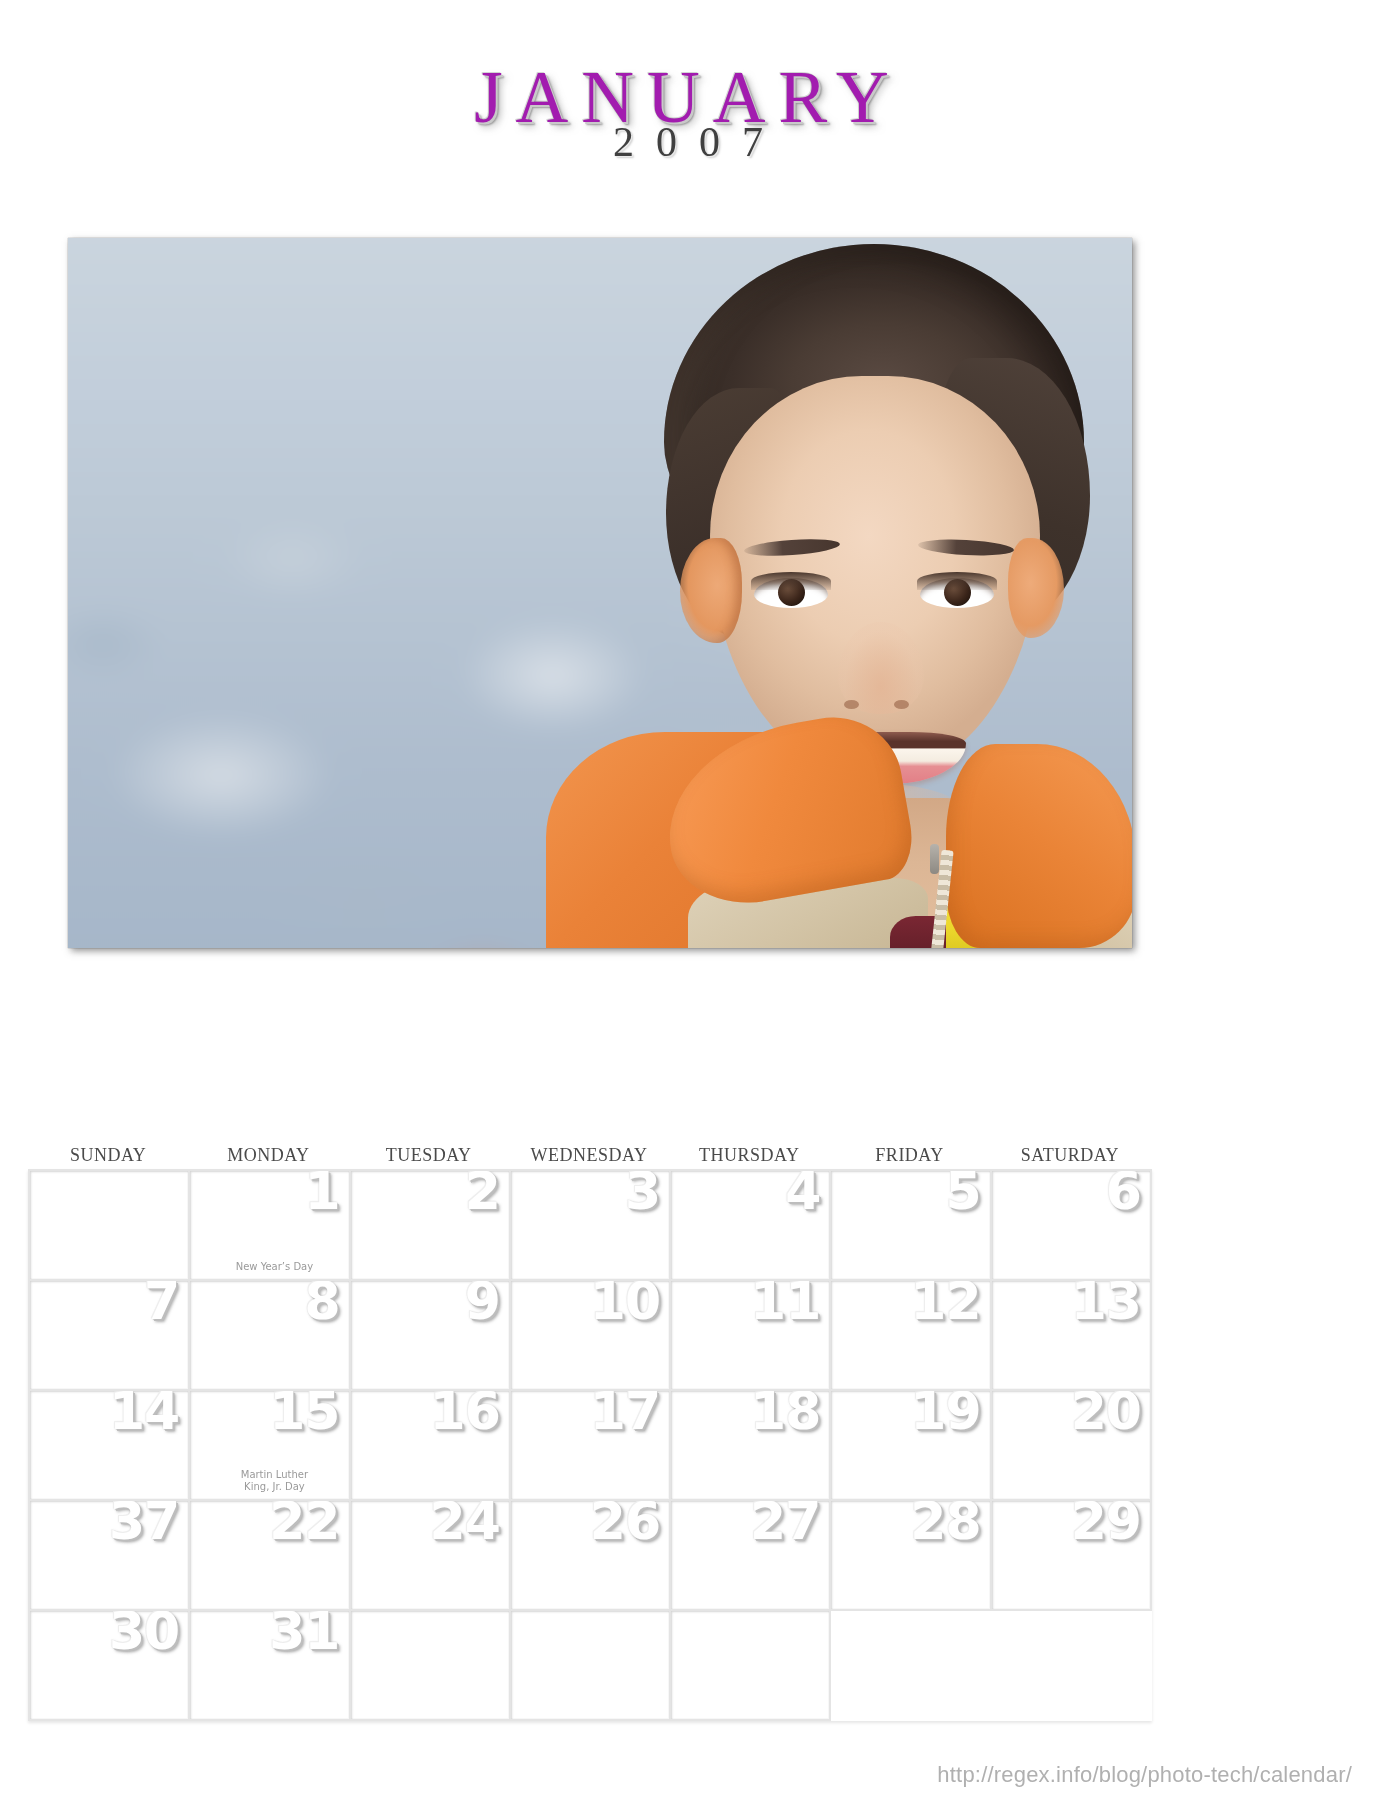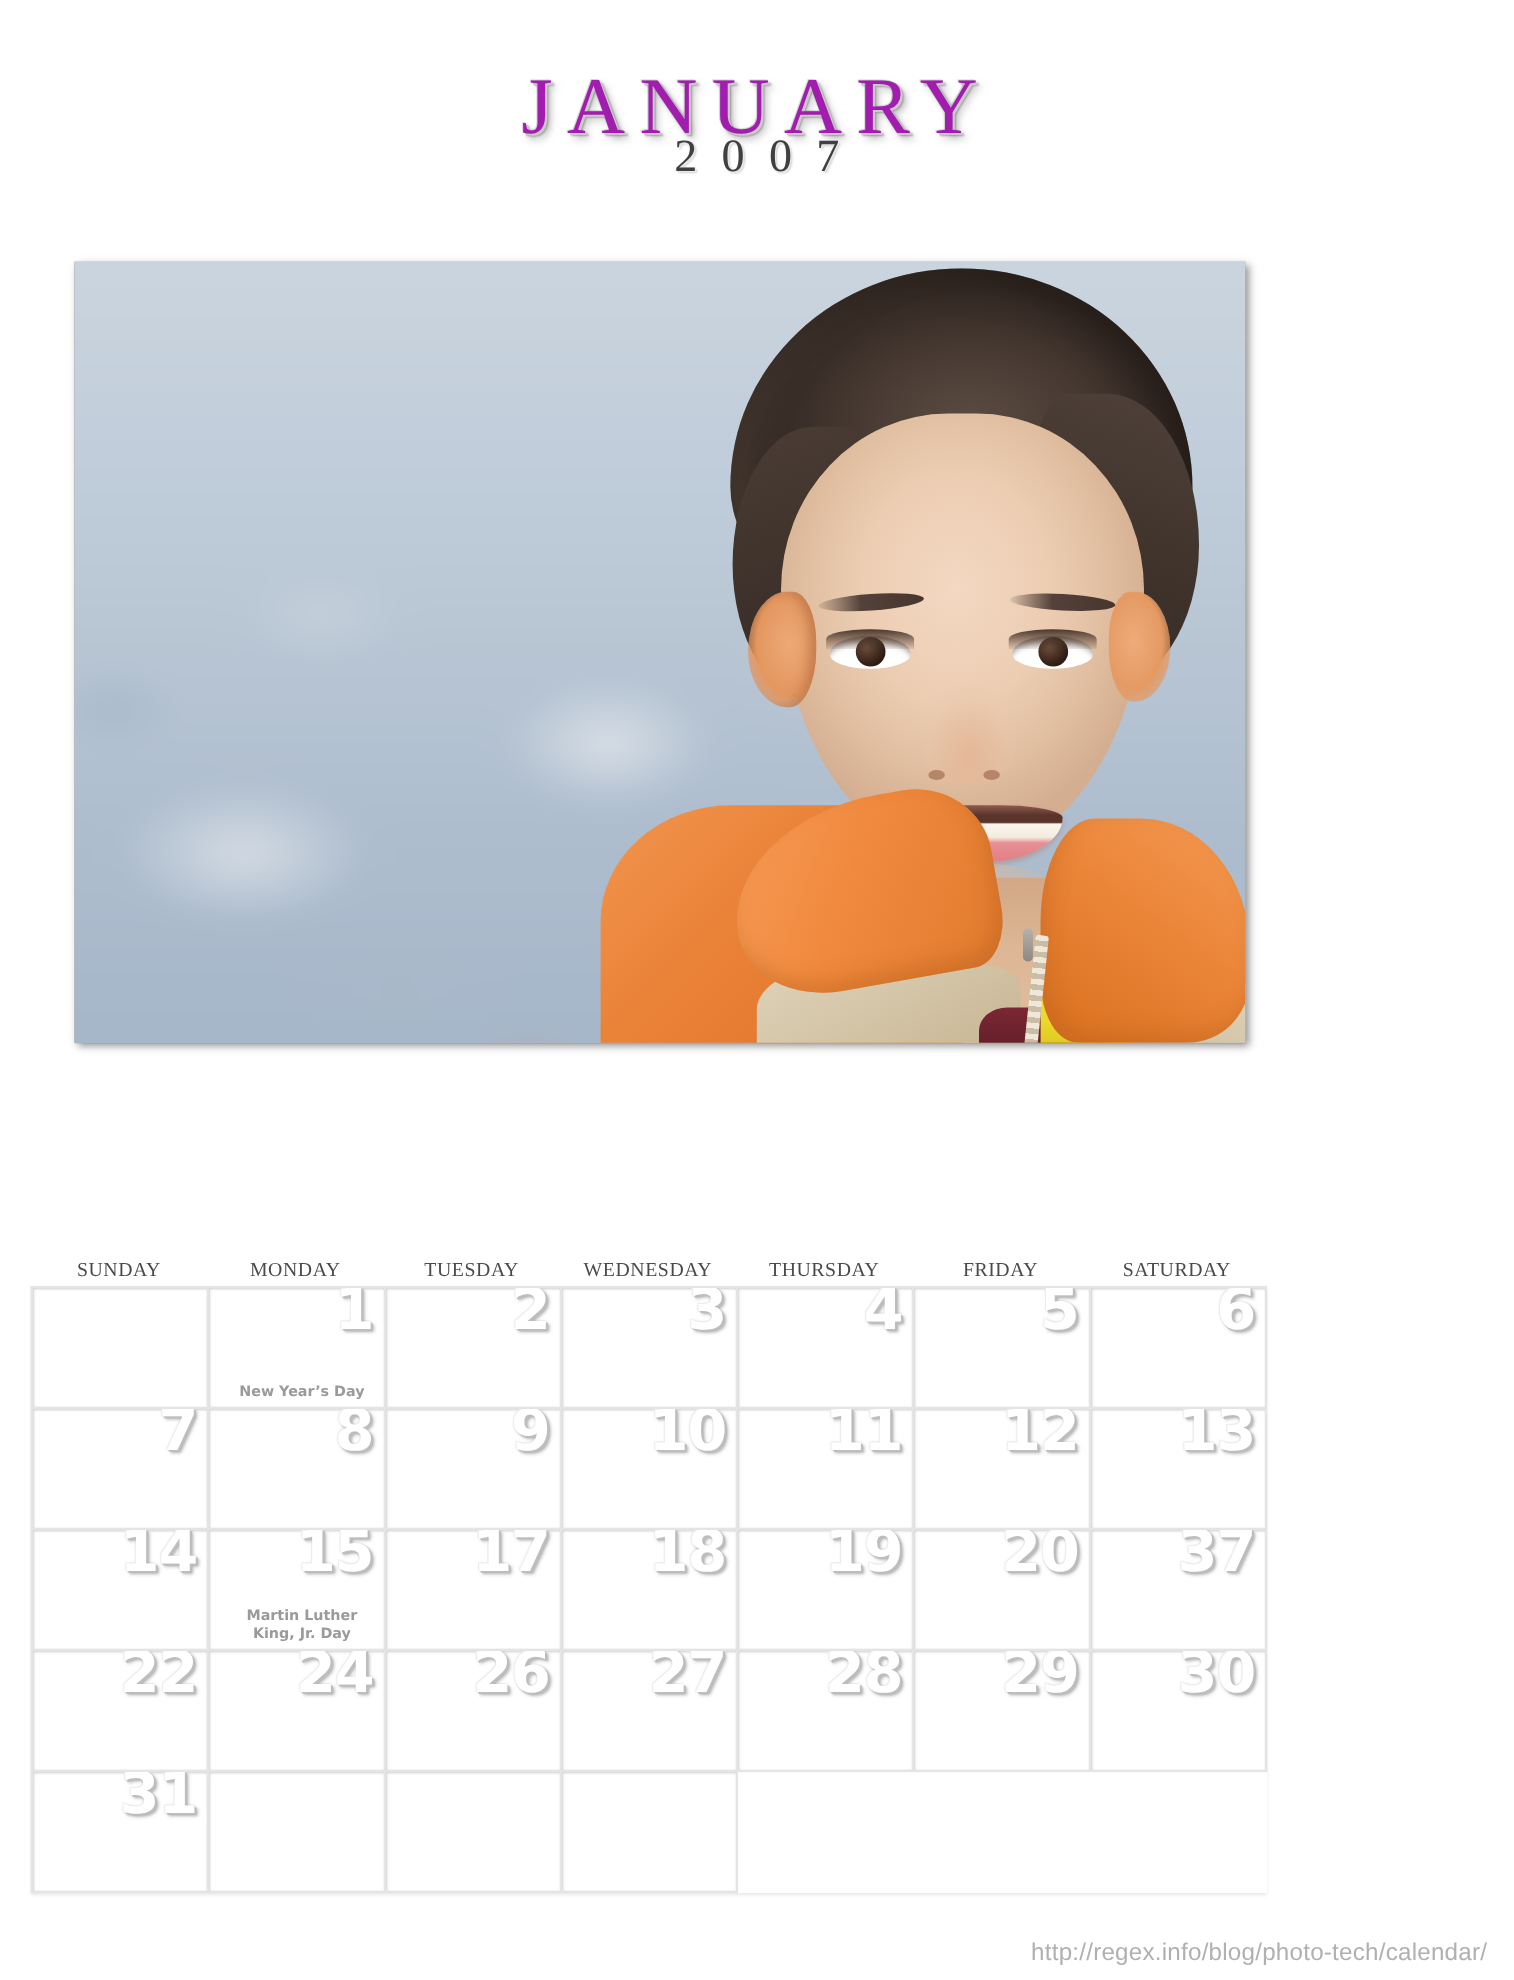--- a/index.html
+++ b/index.html
@@ -368,22 +368,22 @@
       -1px -1px 0 #eeeeee,
        0 0 2px rgba(150,150,150,0.55);
   }
   .holiday {
     position: absolute;
     left: 14px;
     right: 4px;
     bottom: 6px;
     text-align: center;
     font-family: "DejaVu Sans", sans-serif;
-    font-weight: bold;
-    font-size: 13px;
+    font-weight: normal;
+    font-size: 10px;
     line-height: 1.18;
     color: #9a9a9a;
   }
 
   
   .footer-url {
     position: absolute;
     right: 24px;
     top: 1762px;
     font-family: "Liberation Sans", sans-serif;
@@ -492,20 +492,23 @@
         <div class="daynum">13</div>
       </div>
       <div class="cell">
         <div class="daynum">14</div>
       </div>
       <div class="cell">
         <div class="daynum">15</div>
         <div class="holiday">Martin Luther<br>King, Jr. Day</div>
       </div>
       <div class="cell">
+        <div class="daynum">16</div>
+      </div>
+      <div class="cell">
         <div class="daynum">17</div>
       </div>
       <div class="cell">
         <div class="daynum">18</div>
       </div>
       <div class="cell">
         <div class="daynum">19</div>
       </div>
       <div class="cell">
         <div class="daynum">20</div>

